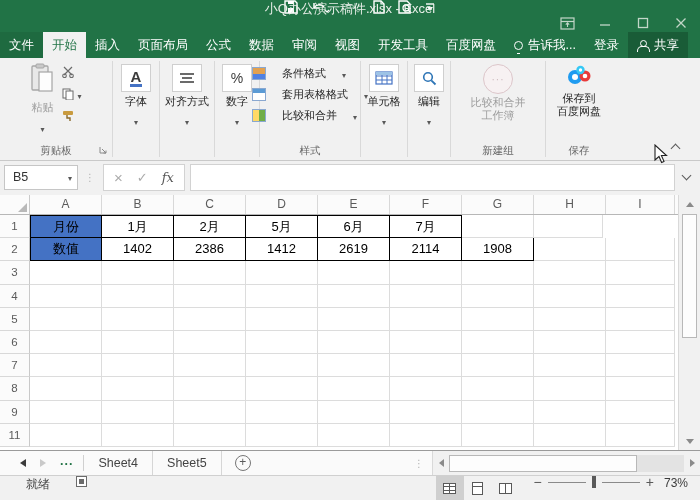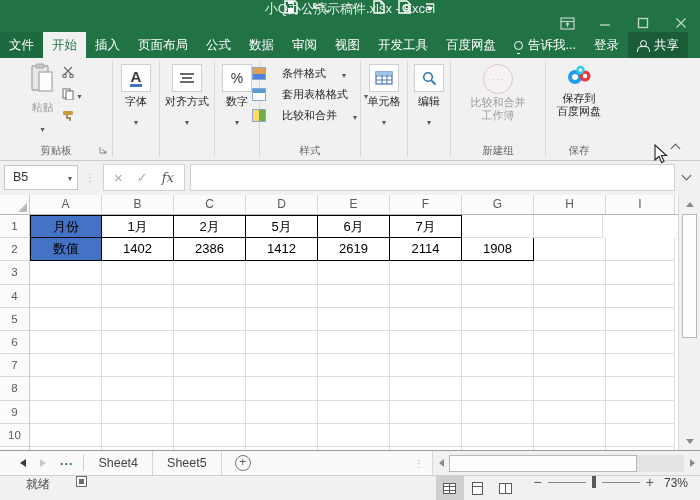--- a/index.html
+++ b/index.html
@@ -580,32 +580,20 @@
             <div class="cell"></div>
             <div class="cell"></div>
             <div class="cell"></div>
             <div class="cell"></div>
             <div class="cell"></div>
             <div class="cell"></div>
             <div class="cell"></div>
             <div class="cell" style="min-width: 69px; width: 69px;"></div>
           </div>
           <div class="grow">
-            <div class="rownum">10</div>
-            <div class="cell"></div>
-            <div class="cell"></div>
-            <div class="cell"></div>
-            <div class="cell"></div>
-            <div class="cell"></div>
-            <div class="cell"></div>
-            <div class="cell"></div>
-            <div class="cell"></div>
-            <div class="cell" style="min-width: 69px; width: 69px;"></div>
-          </div>
-          <div class="grow">
             <div class="rownum">11</div>
             <div class="cell"></div>
             <div class="cell"></div>
             <div class="cell"></div>
             <div class="cell"></div>
             <div class="cell"></div>
             <div class="cell"></div>
             <div class="cell"></div>
             <div class="cell"></div>
             <div class="cell" style="min-width: 69px; width: 69px;"></div>

